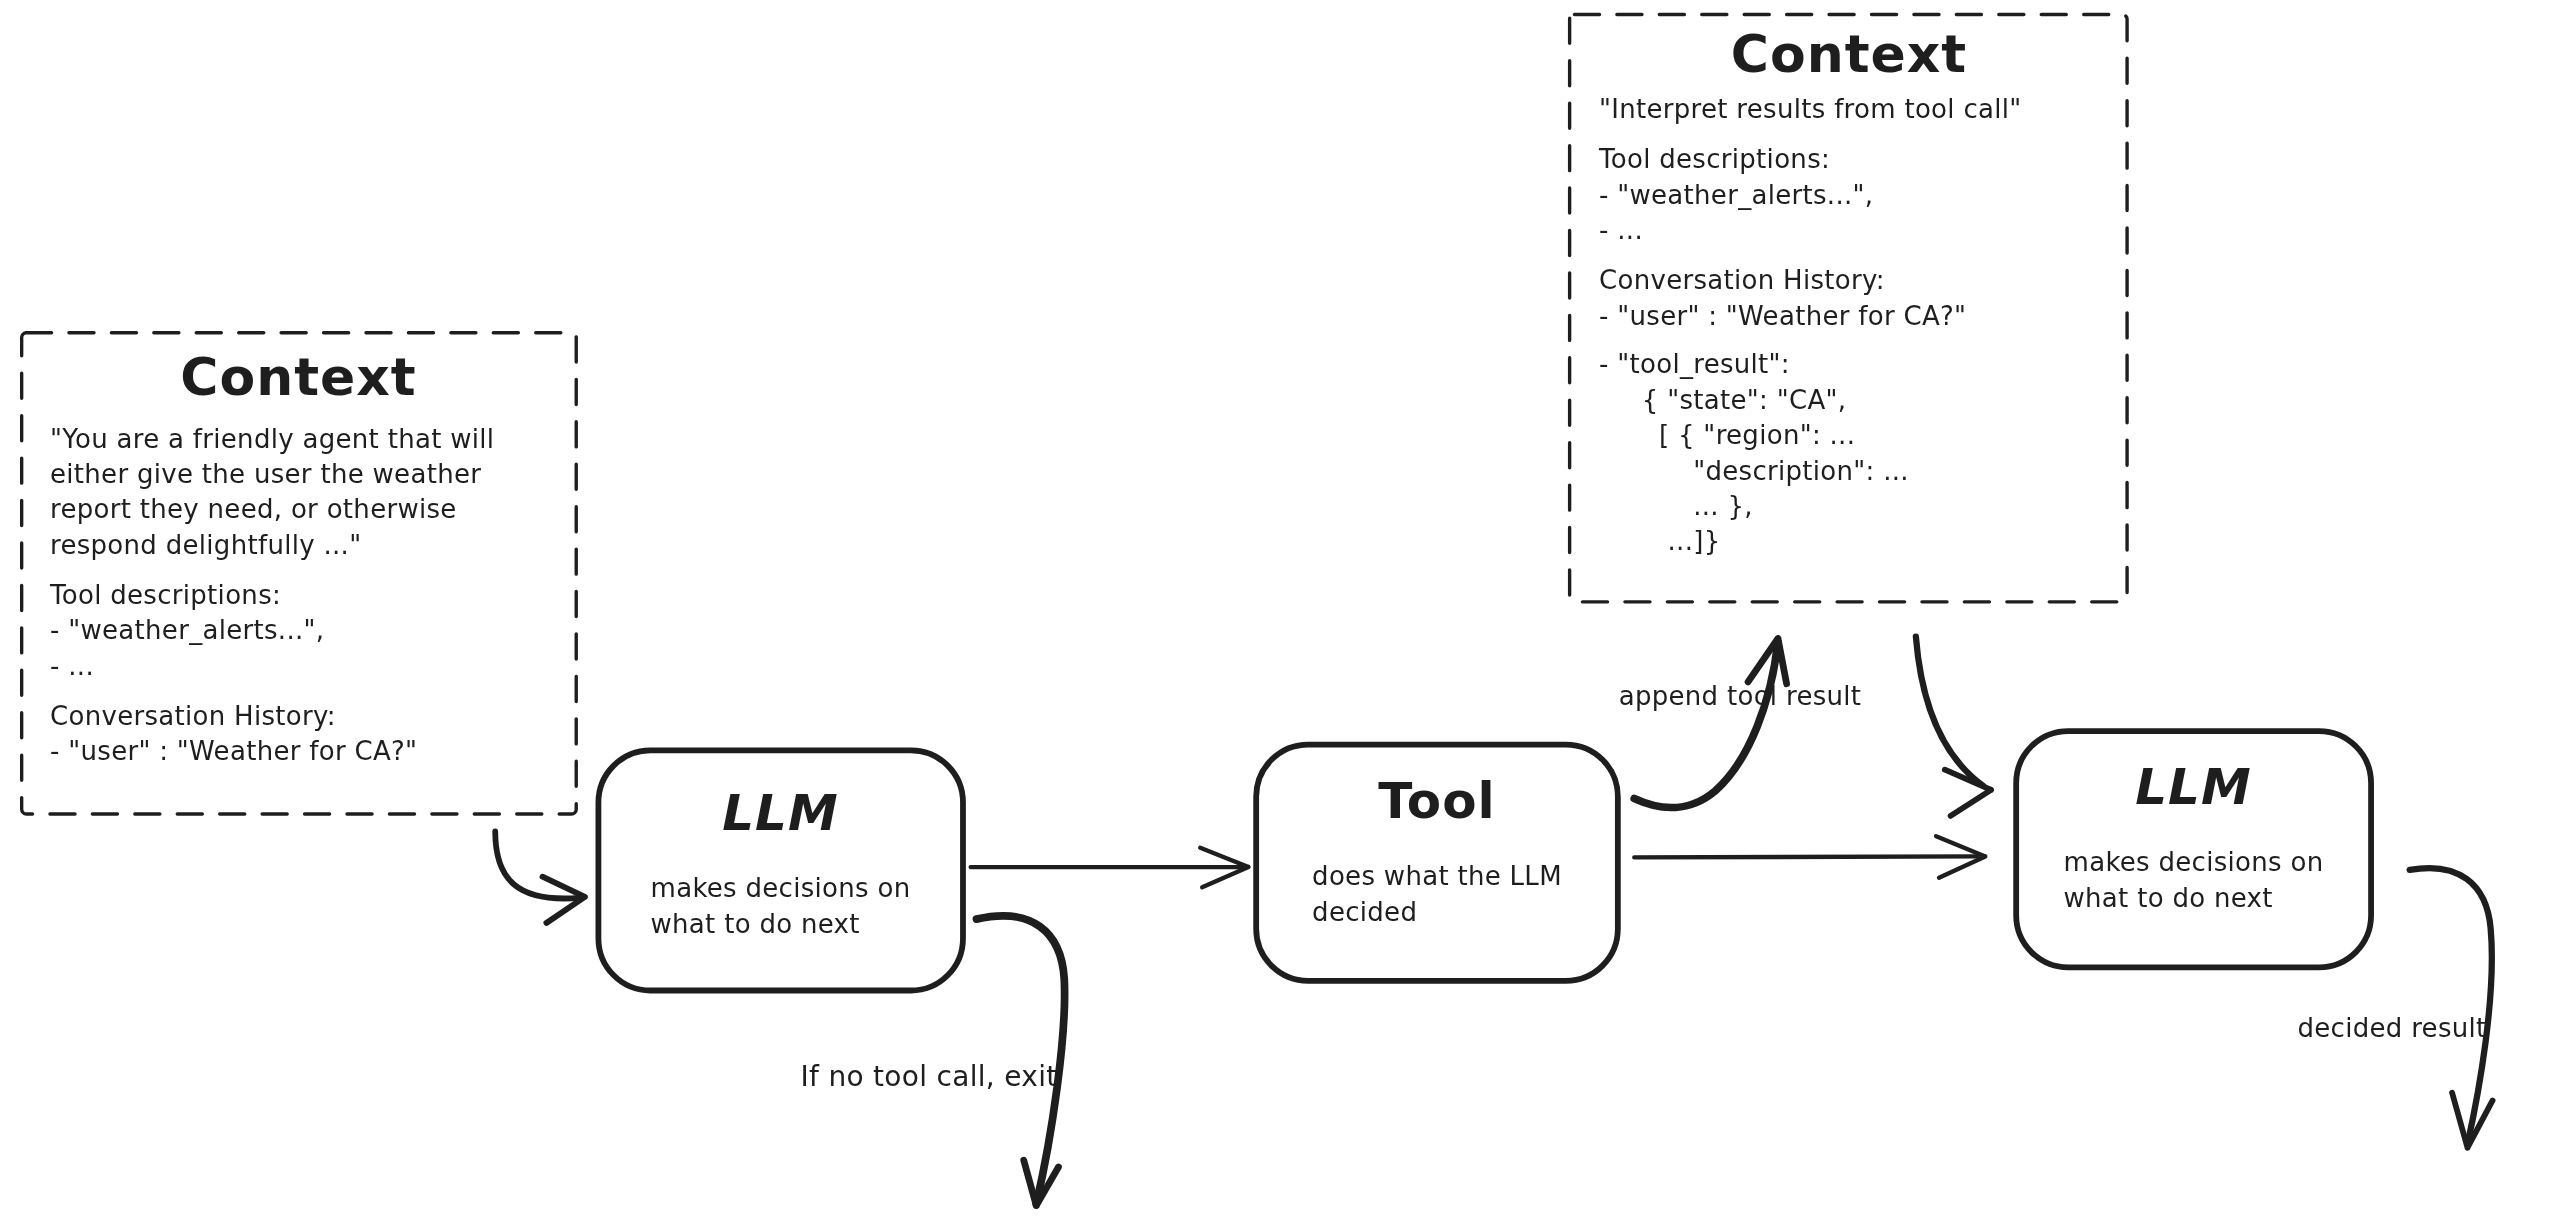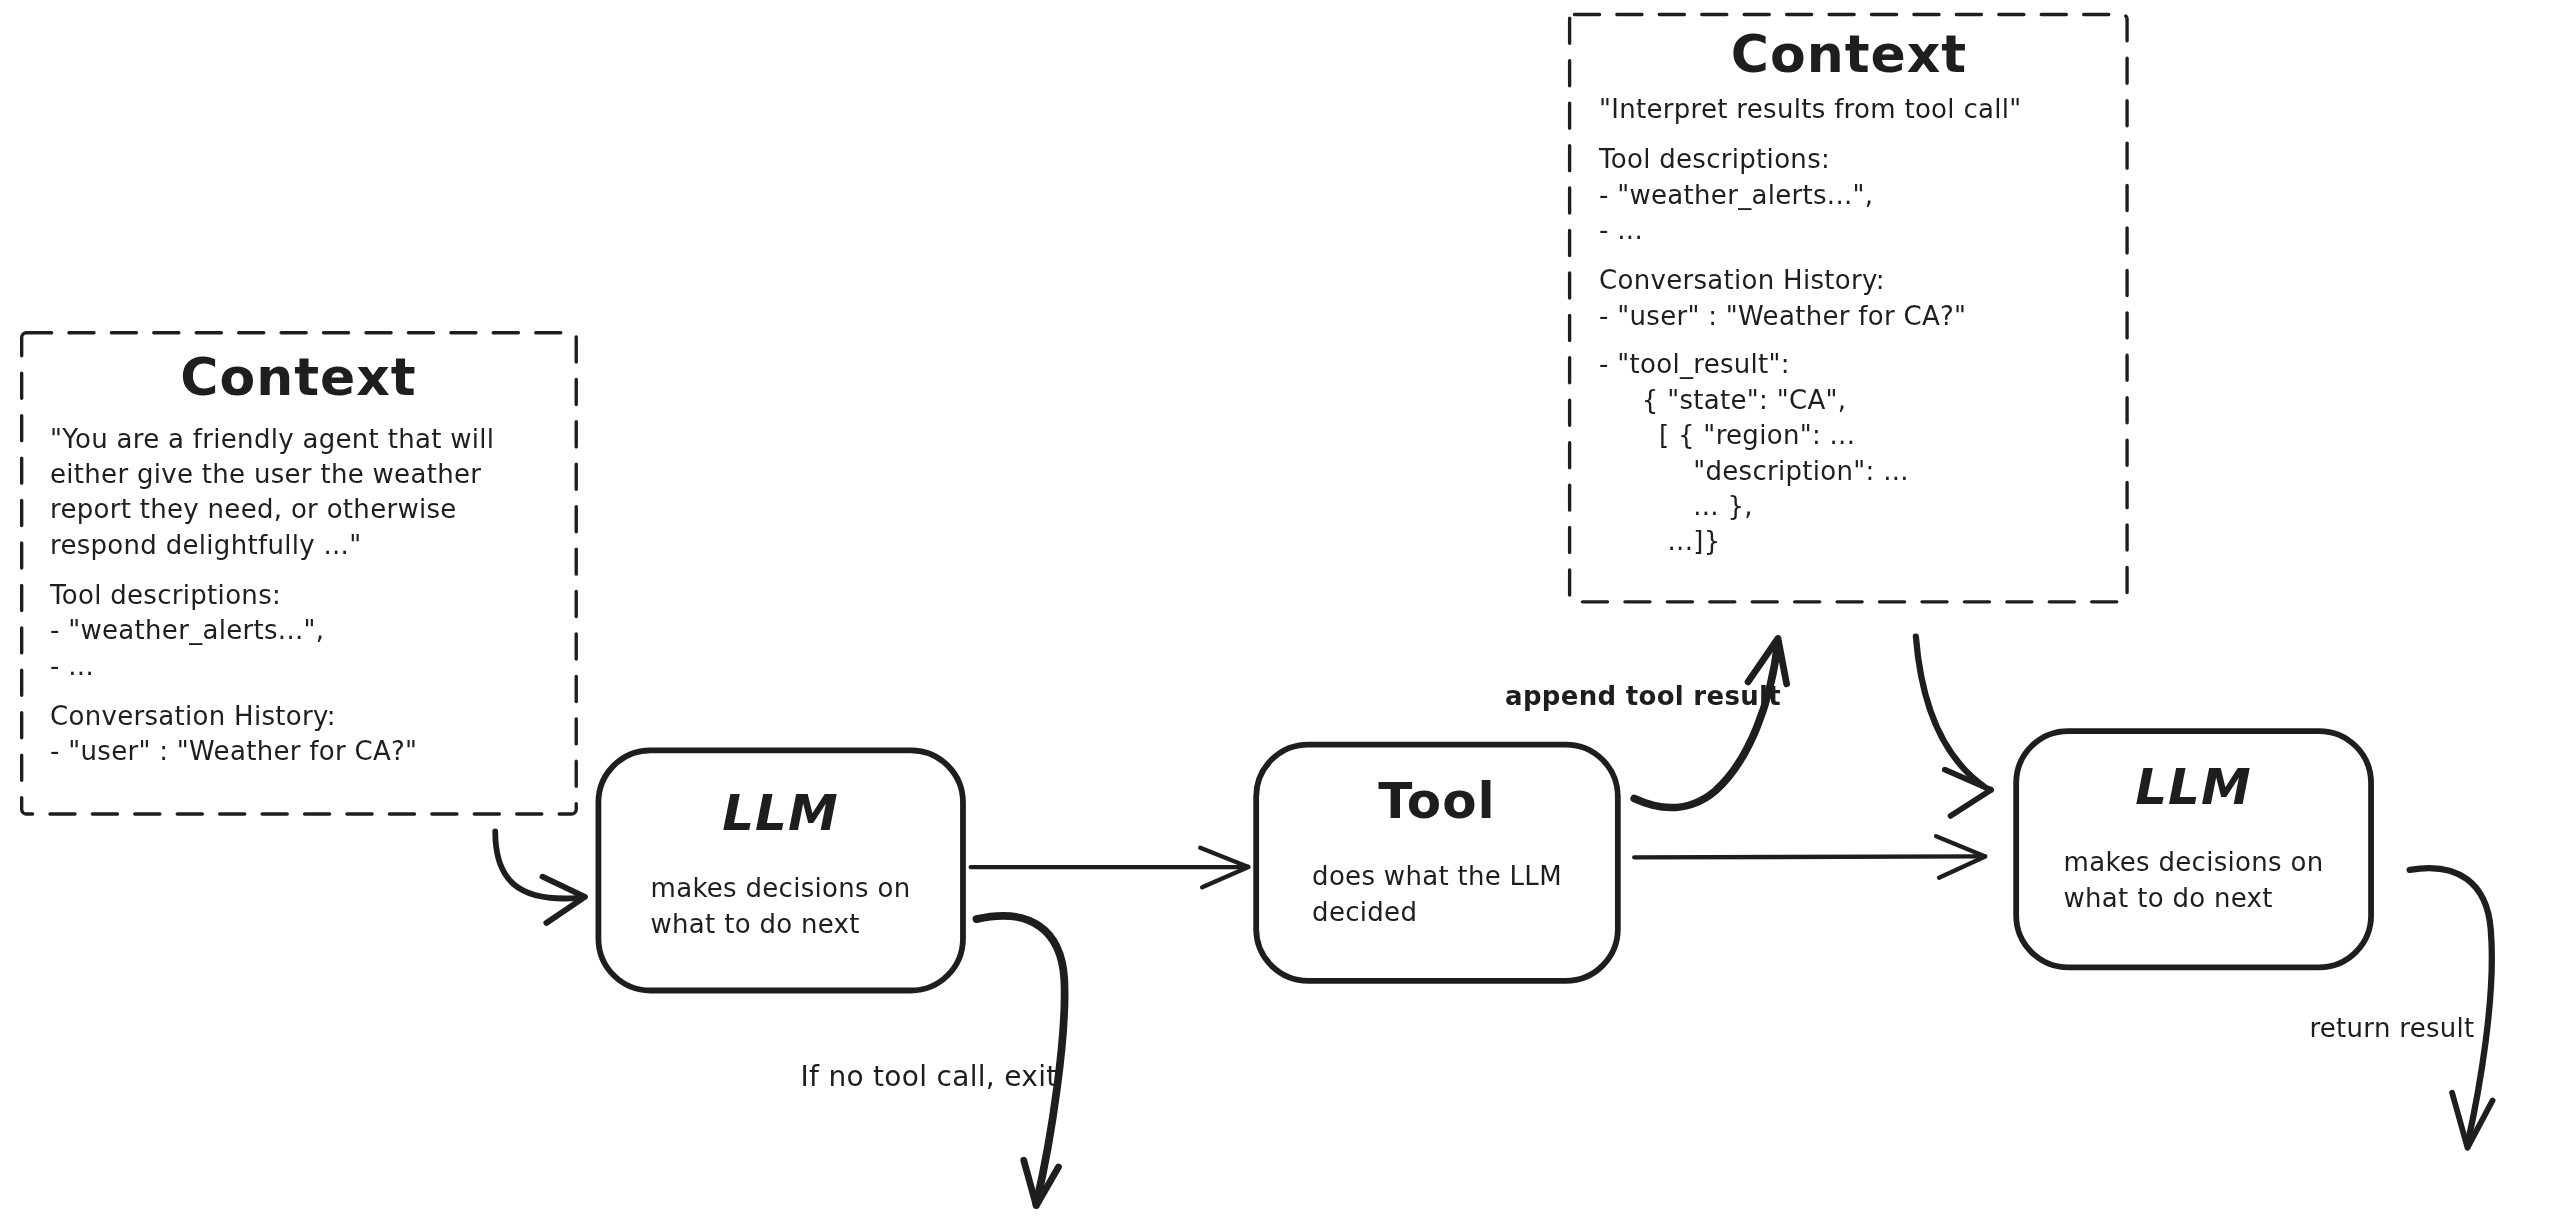--- a/index.html
+++ b/index.html
@@ -156,18 +156,18 @@
     <div class="node-sub">does what the LLM
 decided</div>
   </div>
 
   <div class="abs node" style="left:2016px; top:731px; width:355px; height:236px; padding-top:27px;">
     <div class="node-title italic">LLM</div>
     <div class="node-sub">makes decisions on
 what to do next</div>
   </div>
 
-  <div class="edge-label" style="left:1643px; top:681px;font-weight:bold;">append tool result</div>
+  <div class="edge-label" style="left:1740px; top:681px;">append tool result</div>
   <div class="edge-label big" style="left:929px; top:1044px;">If no tool call, exit</div>
-  <div class="edge-label" style="left:2392px; top:1013px;">return result</div>
+  <div class="edge-label" style="left:2392px; top:1013px;">decided result</div>
 
 </div>
 
 
 </body></html>

